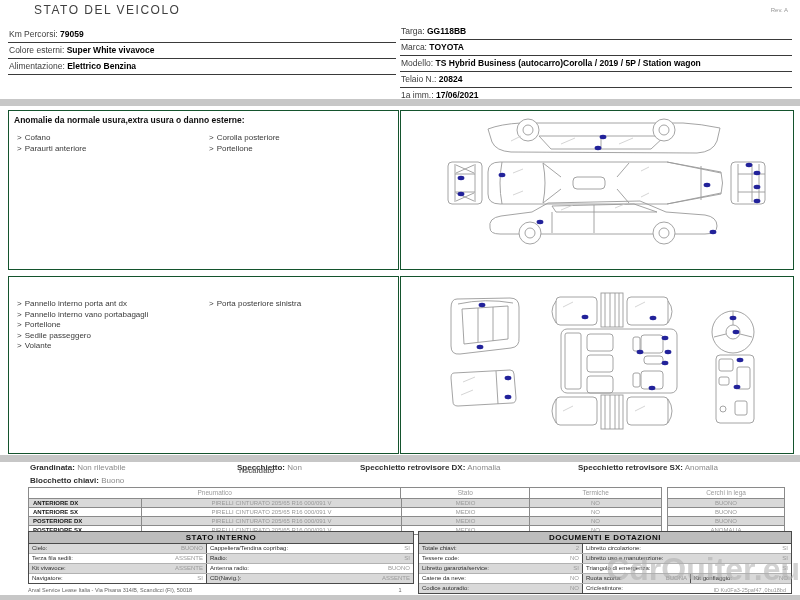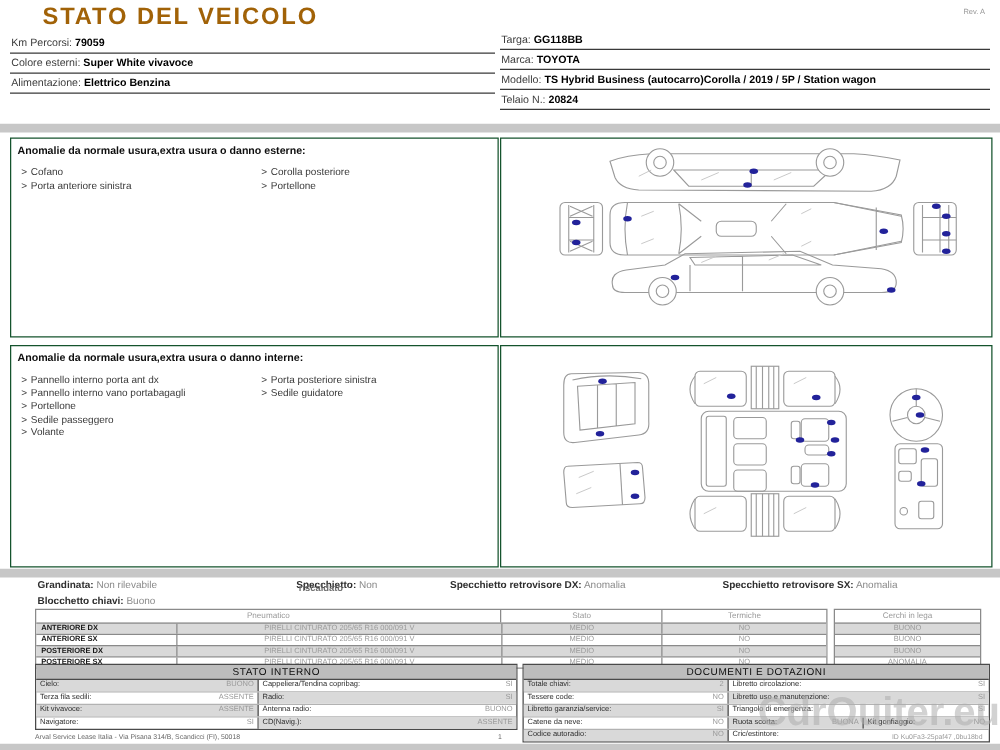--- a/index.html
+++ b/index.html
@@ -1,20 +1,20 @@
 <!DOCTYPE html>
 <html><head>
 <meta charset="utf-8">
 <style>
   html,body{margin:0;padding:0}
   body{width:800px;height:600px;position:relative;background:#fff;overflow:hidden;
        font-family:"Liberation Sans", sans-serif;color:#222;}
   .abs{position:absolute}
-  .pagetitle{position:absolute;left:34px;top:3px;font-size:19px;font-weight:bold;
-             letter-spacing:1.5px;color:#a16207}
+  .pagetitle{position:absolute;left:34px;top:3px;font-size:12px;font-weight:normal;
+             letter-spacing:1.5px;color:#404040}
   .rev{position:absolute;right:12px;top:7px;font-size:6px;color:#979797}
   .fields{position:absolute}
   .fieldrow{border-bottom:1px solid #3a3a3a;padding:2px 2px 2px 1px;font-size:8.5px;
             color:#3c3c3c;line-height:1.3}
   .fieldrow b{color:#000}
   .band{position:absolute;left:0;width:800px;background:#c7c7c7}
   .box{position:absolute;border:1px solid #14532d;background:#fff}
   .btitle{font-weight:bold;font-size:8.5px;color:#0e0e0e;padding:4px 5px 2px 5px}
   .acol{position:absolute;font-size:8px;color:#3a3a3a;line-height:10.5px}
   .aitem .b{margin-right:3px}
@@ -27,21 +27,21 @@
   .ttable{position:absolute;border:1px solid #8a8a8a}
   .thead{display:flex;height:10px}
   .th{font-size:6.5px;color:#9a9a9a;text-align:center;line-height:10px;overflow:hidden}
   .trow{display:flex;height:8px;border-top:1px solid #8a8a8a;font-size:6px;line-height:8px}
   .trow.g{background:#d9d9d9}
   .tpos{font-weight:bold;color:#161616;padding-left:4px;overflow:hidden;white-space:nowrap}
   .tcell{color:#9a9a9a;text-align:center;overflow:hidden;white-space:nowrap}
   .bl{border-left:1px solid #8a8a8a}
   
   .btable{position:absolute;border:1px solid #4a4a4a}
-  .bhead{background:#bdbdbd;font-weight:normal;font-size:8px;color:#0c0c0c;text-align:center;
+  .bhead{background:#bdbdbd;font-weight:bold;font-size:8px;color:#0c0c0c;text-align:center;
          height:11px;line-height:11px;letter-spacing:.5px;border-bottom:1px solid #4a4a4a}
   .brow{display:flex;height:9px;font-size:6px;line-height:9px}
   .brow + .brow{border-top:1px solid #b2b2b2}
   .bhalf{display:flex;justify-content:space-between;padding:0 3px;overflow:hidden;white-space:nowrap}
   .h1{border-right:1px solid #4a4a4a}
   .h2{flex:1}
   .sg{background:#d9d9d9}
   .lb{color:#2e2e2e}
   .vl{color:#9a9a9a}
   .kit{display:flex;justify-content:space-between;border-left:1px solid #4a4a4a;
@@ -68,29 +68,30 @@
   <div class="fieldrow"><span>Km Percorsi:</span> <b>79059</b></div>
   <div class="fieldrow"><span>Colore esterni:</span> <b>Super White vivavoce</b></div>
   <div class="fieldrow"><span>Alimentazione:</span> <b>Elettrico Benzina</b></div>
 </div>
 
 <div class="fields" style="left:400px;top:24px;width:392px">
   <div class="fieldrow"><span>Targa:</span> <b>GG118BB</b></div>
   <div class="fieldrow"><span>Marca:</span> <b>TOYOTA</b></div>
   <div class="fieldrow" style="padding-right:45px"><span>Modello:</span> <b>TS Hybrid Business (autocarro)Corolla / 2019 / 5P / Station wagon</b></div>
   <div class="fieldrow"><span>Telaio N.:</span> <b>20824</b></div>
+  <div class="fieldrow"><span>1a imm.:</span> <b>17/06/2021</b></div>
 </div>
 
 <div class="band" style="top:99px;height:7px"></div>
 
 <div class="box" style="left:8px;top:110px;width:389px;height:158px">
   <div class="btitle">Anomalie da normale usura,extra usura o danno esterne:</div>
   <div class="acol" style="left:8px;top:22px;width:185px">
     <div class="aitem"><span class="b">&gt;</span><span>Cofano</span></div>
-    <div class="aitem"><span class="b">&gt;</span><span>Porta anteriore sinistra</span></div>
+    <div class="aitem"><span class="b">&gt;</span><span>Paraurti anteriore</span></div>
   </div>
   <div class="acol" style="left:200px;top:22px;width:185px">
     <div class="aitem"><span class="b">&gt;</span><span>Corolla posteriore</span></div>
     <div class="aitem"><span class="b">&gt;</span><span>Portellone</span></div>
   </div>
 </div>
 
 <div class="box" style="left:400px;top:110px;width:392px;height:158px">
   <svg width="390" height="156" viewBox="0 0 390 156">
 
@@ -147,31 +148,29 @@
       <ellipse class="dot" cx="356" cy="62" rx="3.4" ry="2.2"></ellipse>
       <ellipse class="dot" cx="356" cy="76" rx="3.4" ry="2.2"></ellipse>
       <ellipse class="dot" cx="356" cy="90" rx="3.4" ry="2.2"></ellipse>
       <ellipse class="dot" cx="139" cy="111" rx="3.4" ry="2.2"></ellipse>
       <ellipse class="dot" cx="312" cy="121" rx="3.4" ry="2.2"></ellipse>
     </g>
   </svg>
 </div>
 
 <div class="box" style="left:8px;top:276px;width:389px;height:176px">
-  <div class="btitle">Anomalie da normale usura,extra usura o danno interne:</div>
   <div class="acol" style="left:8px;top:22px;width:178px">
     <div class="aitem"><span class="b">&gt;</span><span>Pannello interno porta ant dx</span></div>
     <div class="aitem"><span class="b">&gt;</span><span>Pannello interno vano portabagagli</span></div>
     <div class="aitem"><span class="b">&gt;</span><span>Portellone</span></div>
     <div class="aitem"><span class="b">&gt;</span><span>Sedile passeggero</span></div>
     <div class="aitem"><span class="b">&gt;</span><span>Volante</span></div>
   </div>
   <div class="acol" style="left:200px;top:22px;width:185px">
     <div class="aitem"><span class="b">&gt;</span><span>Porta posteriore sinistra</span></div>
-    <div class="aitem"><span class="b">&gt;</span><span>Sedile guidatore</span></div>
   </div>
 </div>
 
 <div class="box" style="left:400px;top:276px;width:392px;height:176px">
   <svg width="390" height="174" viewBox="0 0 390 174">
 
     <g>
       <path class="ln" d="M56,22 Q50,22 50,31 L50,69 Q50,78 59,77 L110,71 Q119,70 118,60 L118,30 Q118,21 109,21 Z"></path>
       <path class="ln" d="M57,27 Q84,21 112,26"></path>
       <path class="ln" d="M61,32 L107,29 L107,62 L63,67 Z M77,31 L77,65 M92,30 L92,64"></path>

